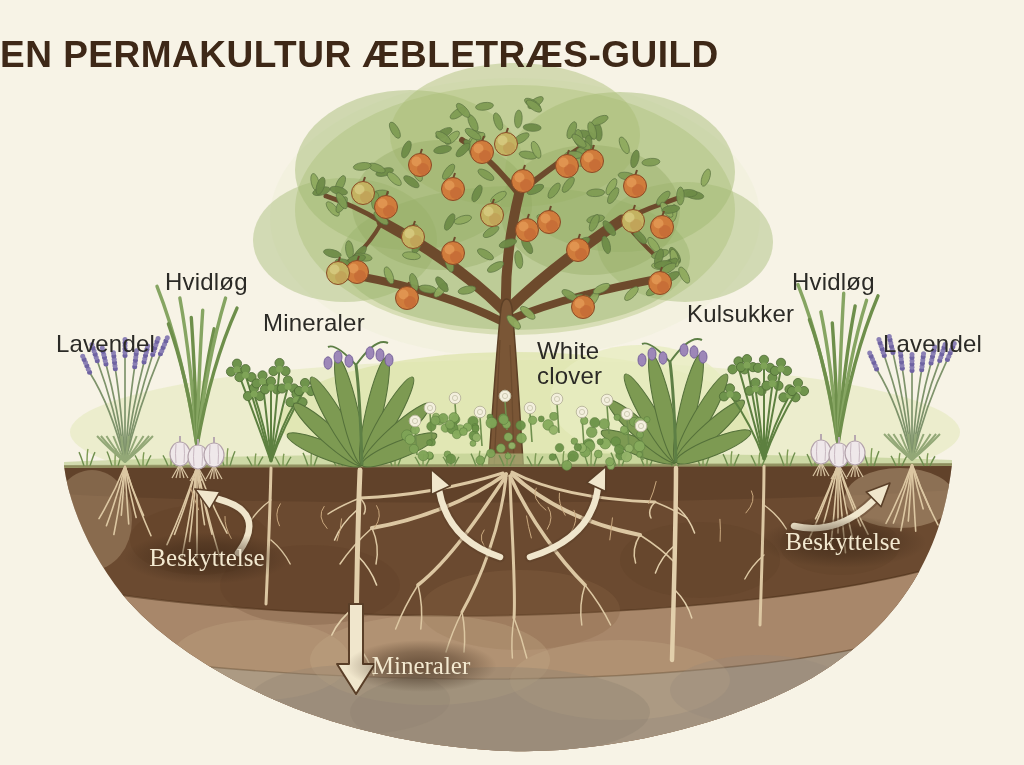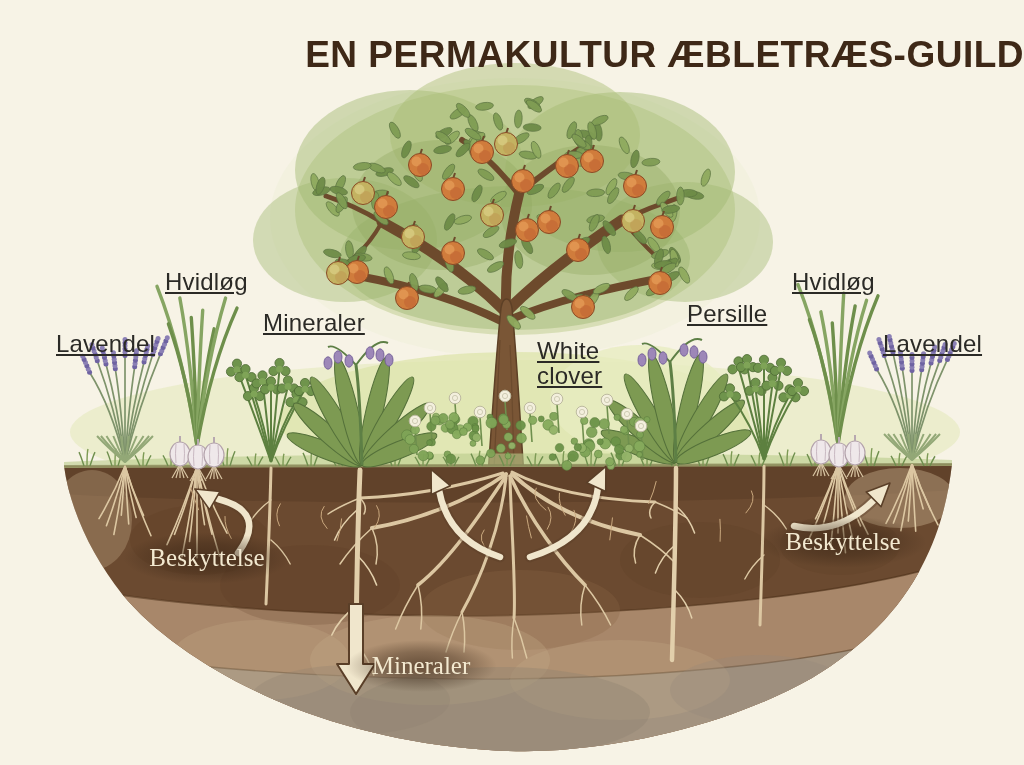--- a/index.html
+++ b/index.html
@@ -2,25 +2,25 @@
 <html style="--bg: #f7f3e6; --titleText: #3e2817; --plantText: #2b2a26; --soilText: #f3e9d0;"><head>
 <meta charset="utf-8">
 <style>
   :root{
     --bg:#f7f3e6; --titleText:#3e2817; --plantText:#2b2a26; --soilText:#f3e9d0;
   }
   html,body{margin:0;padding:0;background:var(--bg);}
   .stage{position:relative;width:1024px;height:765px;margin:0 auto;overflow:hidden;
          background:var(--bg);font-family:"Liberation Sans","DejaVu Sans",sans-serif;}
   svg{position:absolute;left:0;top:0;}
-  .title{position:absolute;left:0;right:0;top:34px;text-align:right;
+  .title{position:absolute;left:0;right:0;top:34px;text-align:left;
          font:bold 37px "Liberation Sans","DejaVu Sans",sans-serif;
          color:var(--titleText);letter-spacing:.5px;}
   .plant-label{position:absolute;font:400 24px "Liberation Sans","DejaVu Sans",sans-serif;
-         color:var(--plantText);letter-spacing:.2px;white-space:nowrap;text-decoration:underline;}
+         color:var(--plantText);letter-spacing:.2px;white-space:nowrap;}
   .plant-label.wrap{white-space:normal;width:92px;line-height:1.05;}
   .soil-label{position:absolute;transform:translate(-50%,-50%);
          font:400 25px "Liberation Serif","DejaVu Serif",serif;color:var(--soilText);
          padding:12px 26px;border-radius:50%;white-space:nowrap;
          background:radial-gradient(closest-side,rgba(54,35,20,.60),rgba(54,35,20,.35) 55%,rgba(54,35,20,0));}
 </style>
 </head>
 <body>
 
 <div class="stage">
@@ -1001,20 +1001,20 @@
         <polygon points="349,604 363,604 363,664 375,664 356,694 337,664 349,664" fill="#f0e6cc" stroke="#5a3f28" stroke-width="2" stroke-linejoin="round"></polygon>
       </g>
     </svg>
 
   <div class="title">EN PERMAKULTUR ÆBLETRÆS-GUILD</div>
 
   <div class="plant-label" style="left:56px;top:330px">Lavendel</div>
   <div class="plant-label" style="left:165px;top:268px">Hvidløg</div>
   <div class="plant-label" style="left:263px;top:309px">Mineraler</div>
   <div class="plant-label wrap" style="left:537px;top:338px">White clover</div>
-  <div class="plant-label" style="left:687px;top:300px">Persille</div>
+  <div class="plant-label" style="left:687px;top:300px">Kulsukker</div>
   <div class="plant-label" style="left:792px;top:268px">Hvidløg</div>
   <div class="plant-label" style="left:883px;top:330px">Lavendel</div>
 
   <div class="soil-label" style="left:207px;top:558px">Beskyttelse</div>
   <div class="soil-label" style="left:843px;top:542px">Beskyttelse</div>
   <div class="soil-label" style="left:421px;top:666px">Mineraler</div>
 </div>
 
 </body></html>

